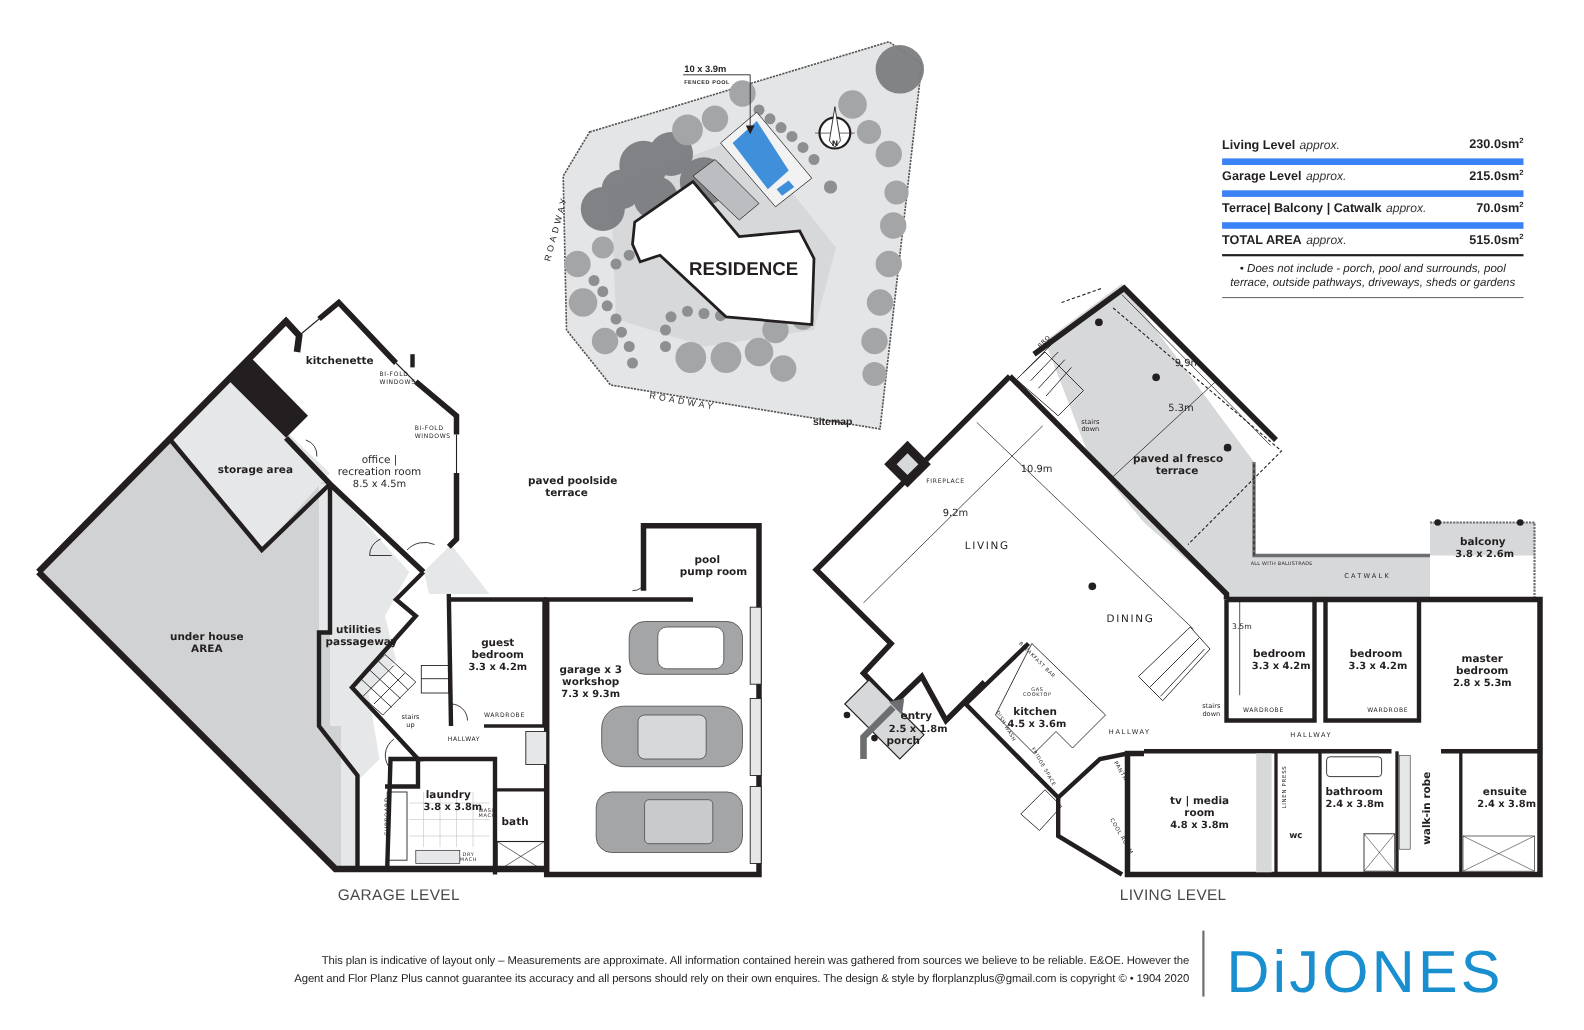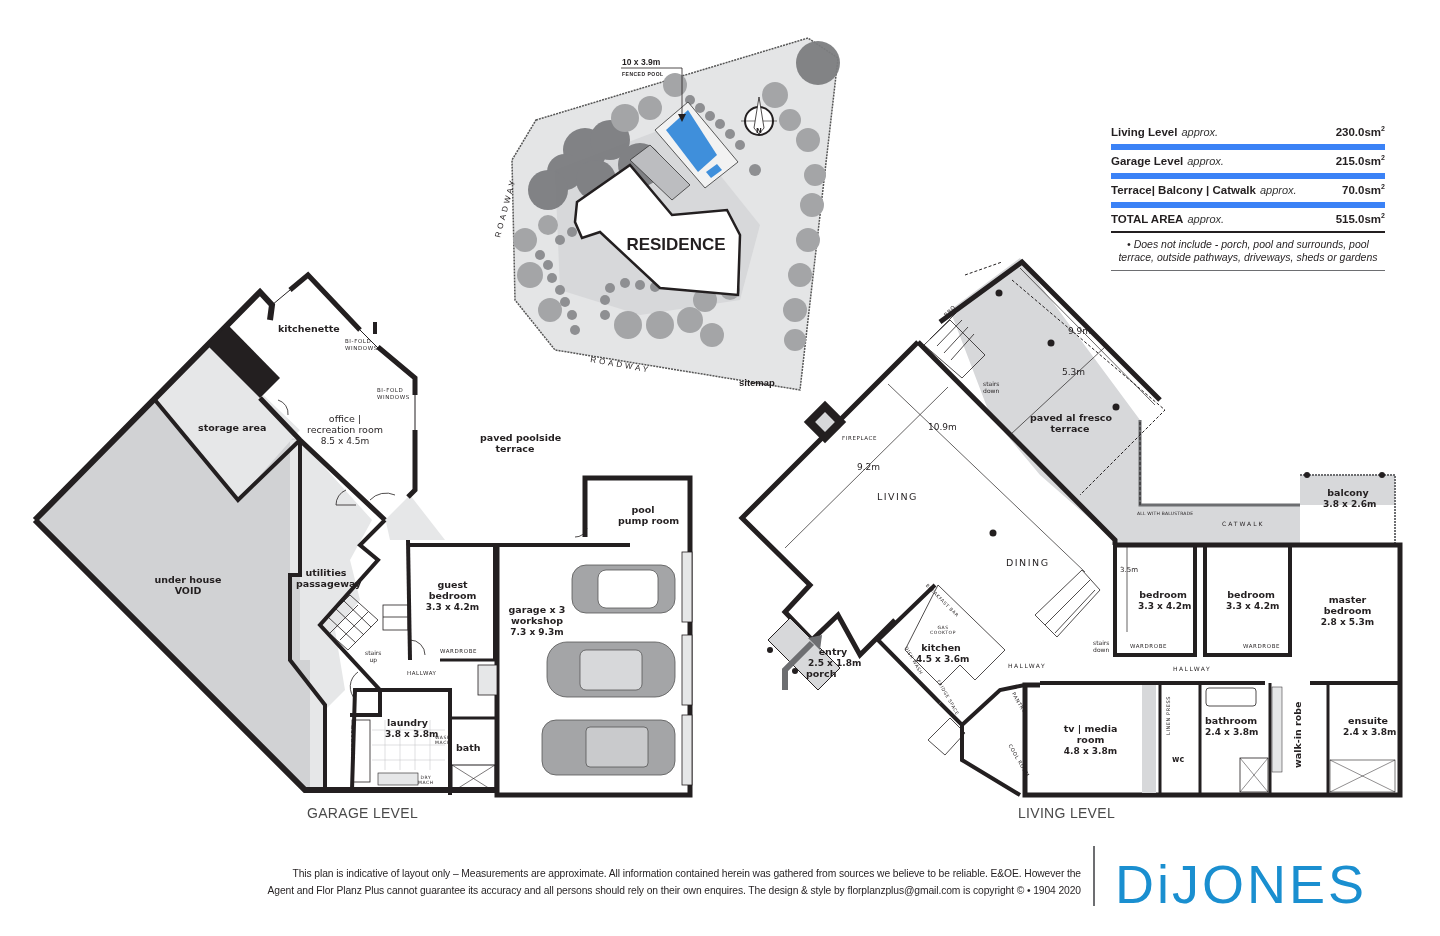--- a/index.html
+++ b/index.html
@@ -317,21 +317,21 @@
   <div class="lbl tiny" style="left:377px;top:387px;">BI-FOLD</div>
   <div class="lbl tiny" style="left:377px;top:394px;">WINDOWS</div>
   <div class="lbl rm" style="left:290px;top:401px;width:110px;font-weight:normal;margin-top:13px;">
     <div>office |</div>
     <div>recreation room</div>
     <div class="dim">8.5 x 4.5m</div>
   </div>
   <div class="lbl rm" style="left:198px;top:423px;">storage area</div>
   <div class="lbl rm" style="left:153px;top:543px;width:70px;margin-top:32px;">
     <div>under house</div>
-    <div>VOID</div>
+    <div>AREA</div>
   </div>
   <div class="lbl rm" style="left:296px;top:568px;width:60px;">
     <div>utilities</div>
     <div>passageway</div>
   </div>
   <div class="lbl rm" style="left:480px;top:433px;width:70px;">
     <div>paved poolside</div>
     <div>terrace</div>
   </div>
   <div class="lbl rm" style="left:420px;top:580px;width:65px;">

